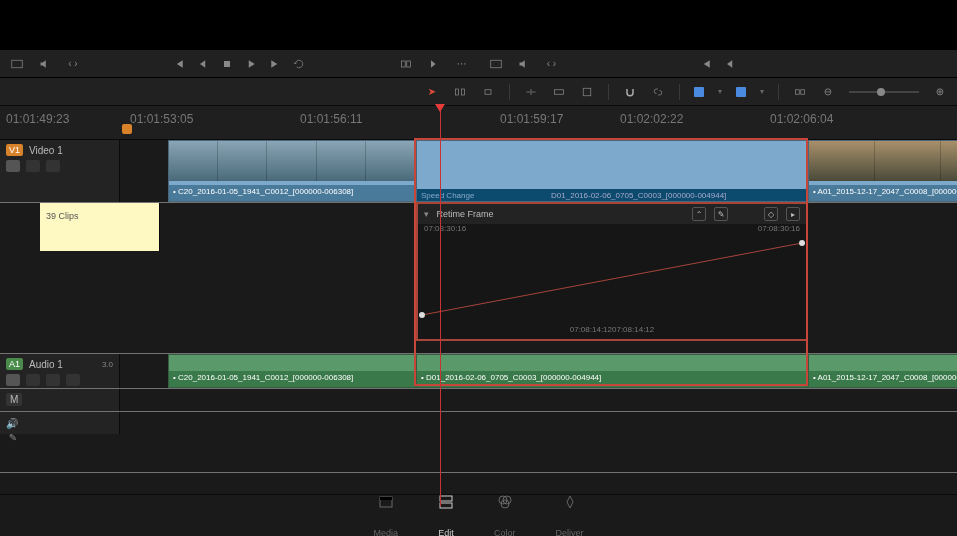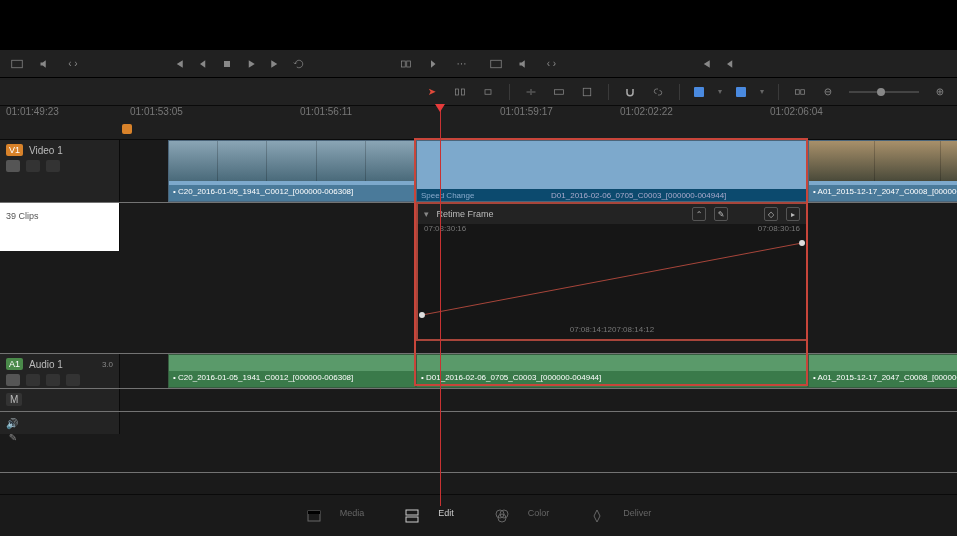--- a/index.html
+++ b/index.html
@@ -20,31 +20,31 @@
 .toolbar { height:28px; background:#212121; display:flex; align-items:center; padding:0 10px; gap:14px; border-bottom:1px solid #0a0a0a; }
 .tool-sep { width:1px; height:16px; background:#3a3a3a; }
 .flag { width:10px; height:10px; border-radius:1px; }
 .zoom-slider { width:70px; height:2px; background:#444; position:relative; }
 .zoom-slider::after { content:''; position:absolute; left:40%; top:-3px; width:8px; height:8px; border-radius:50%; background:#888; }
 
 
 .tl-header { display:flex; height:34px; background:#1a1a1a; border-bottom:1px solid #0a0a0a; }
 .tc-box { width:120px; background:#141414; display:flex; align-items:center; justify-content:center; color:#ccc; font-size:13px; font-weight:500; border-right:1px solid #0a0a0a; }
 .ruler { flex:1; position:relative; background:#1f1f1f; }
-.ruler .tick { position:absolute; top:0; font-size:10px; color:#777; }
+.ruler .tick { position:absolute; top:6px; font-size:12px; color:#777; }
 .playhead { position:absolute; top:0; width:1px; background:#c83232; z-index:50; pointer-events:none; }
 .playhead .head { position:absolute; top:-2px; left:-5px; width:10px; height:8px; background:#e63b3b; clip-path:polygon(0 0,100% 0,50% 100%); }
 .marker-o { position:absolute; top:18px; width:10px; height:10px; background:#d8822a; border-radius:2px; }
 
 
 .tracks { position:relative; }
 .track { display:flex; border-bottom:1px solid #737373; }
 .track-head { width:120px; background:#232323; border-right:1px solid #0a0a0a; padding:4px 6px; }
 .track-head.v1 { height:62px; }
-.track-head.extra { height:48px; background:#ffffff; }
+.track-head.extra { height:48px; background:#fef9c3;margin-left:40px; }
 .track-head.a1 { height:34px; }
 .track-head.m { height:22px; }
 .track-head.mute { height:22px; }
 .track-label { display:flex; align-items:center; gap:6px; font-size:10px; color:#bbb; }
 .track-tag { background:#d8822a; color:#fff; font-size:9px; padding:1px 3px; border-radius:2px; }
 .track-tag.a { background:#4a8a4a; }
 .track-btns { display:flex; gap:6px; margin-top:4px; }
 .mini-btn { width:14px; height:12px; background:#333; border-radius:2px; cursor:pointer; }
 .mini-btn.on { background:#555; }
 .track-body { flex:1; position:relative; background:#1a1a1a; }
@@ -71,21 +71,21 @@
 .retime-hdr { height:20px; background:#232323; display:flex; align-items:center; padding:0 6px; font-size:9px; color:#bbb; gap:8px; }
 .retime-hdr .r-title { flex:1; }
 .retime-hdr .r-btn { width:14px; height:14px; border:1px solid #555; border-radius:2px; display:flex; align-items:center; justify-content:center; cursor:pointer; font-size:8px; }
 .retime-body { position:relative; height:90px; }
 .retime-body svg { width:100%; height:100%; }
 .retime-ft { height:16px; display:flex; justify-content:center; padding:2px 6px; font-size:8px; color:#777; }
 .retime-tc { display:flex; justify-content:space-between; padding:0 6px; font-size:8px; color:#777; }
 
 
 .page-tabs { position:absolute; bottom:0; left:0; right:0; height:42px; background:#1a1a1a; display:flex; align-items:center; justify-content:center; gap:40px; border-top:1px solid #0a0a0a; }
-.page-tab { display:flex; flex-direction:row; align-items:flex-start; gap:18px; color:#666; font-size:9px; cursor:pointer; }
+.page-tab { display:flex; flex-direction:column; align-items:center; gap:18px; color:#666; font-size:9px; cursor:pointer; }
 .page-tab.active { color:#ccc; }
 .page-tab .p-icon { width:16px; height:16px; }
 
 .sel-border { position:absolute; border:2px solid #c8453a; pointer-events:none; z-index:40; }
 </style>
 </head>
 <body>
 
 <div class="viewers">
   <div class="viewer"></div>

